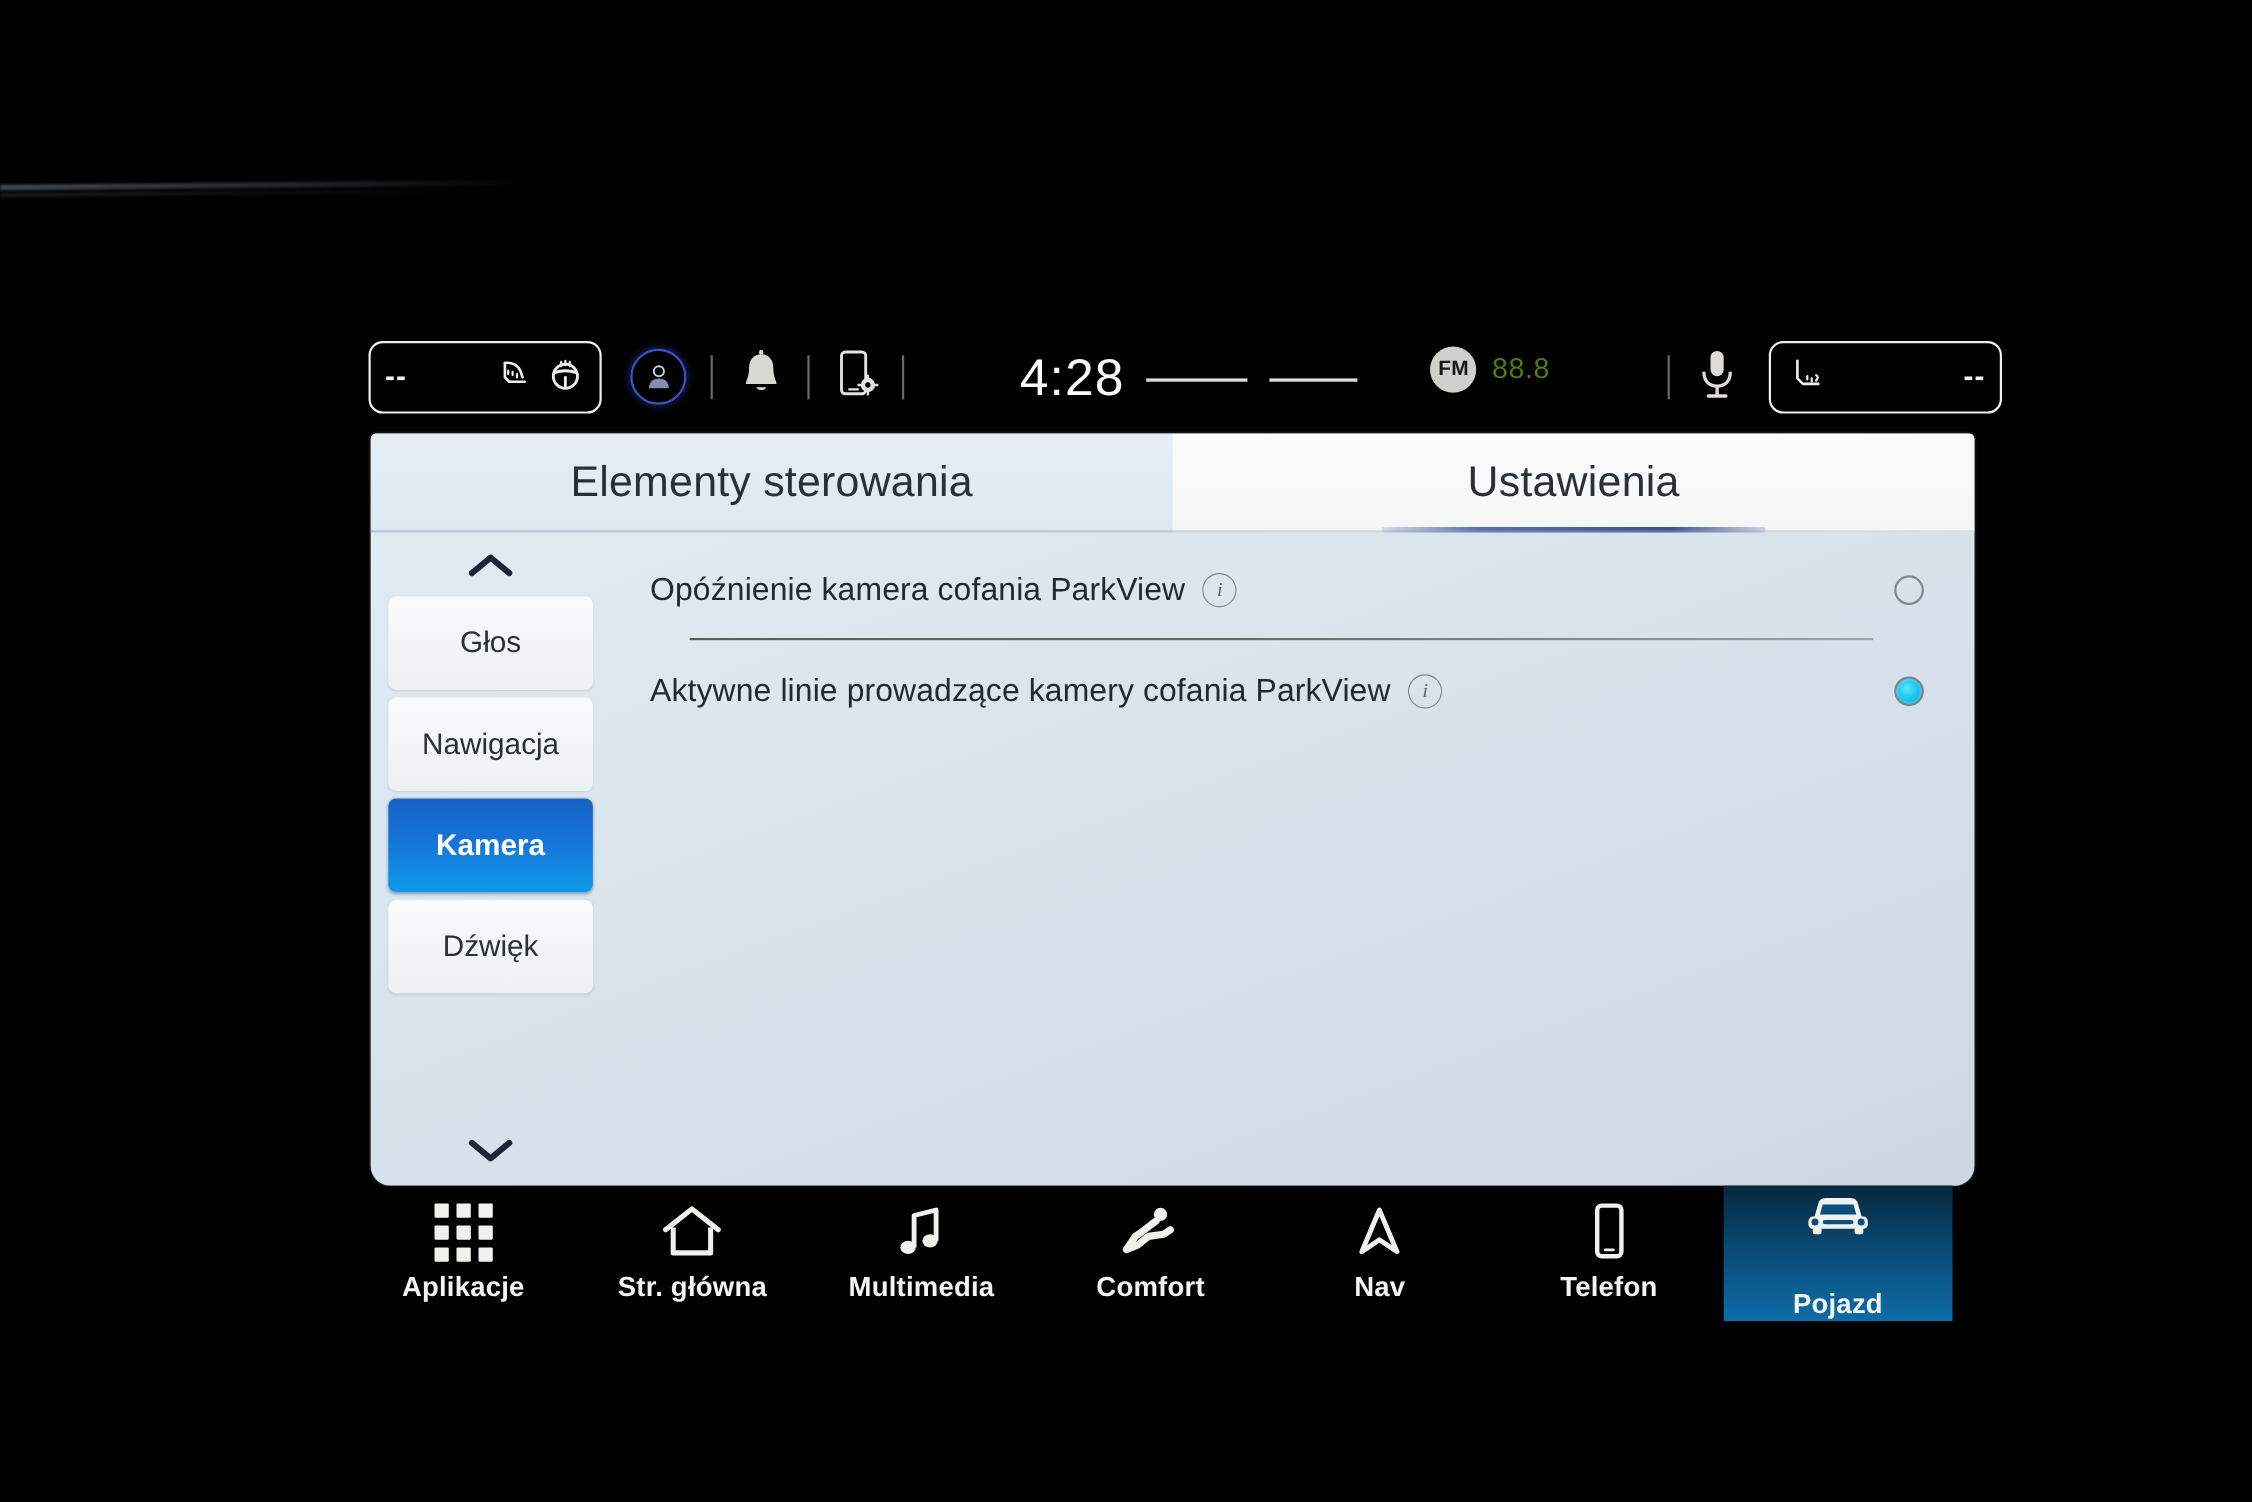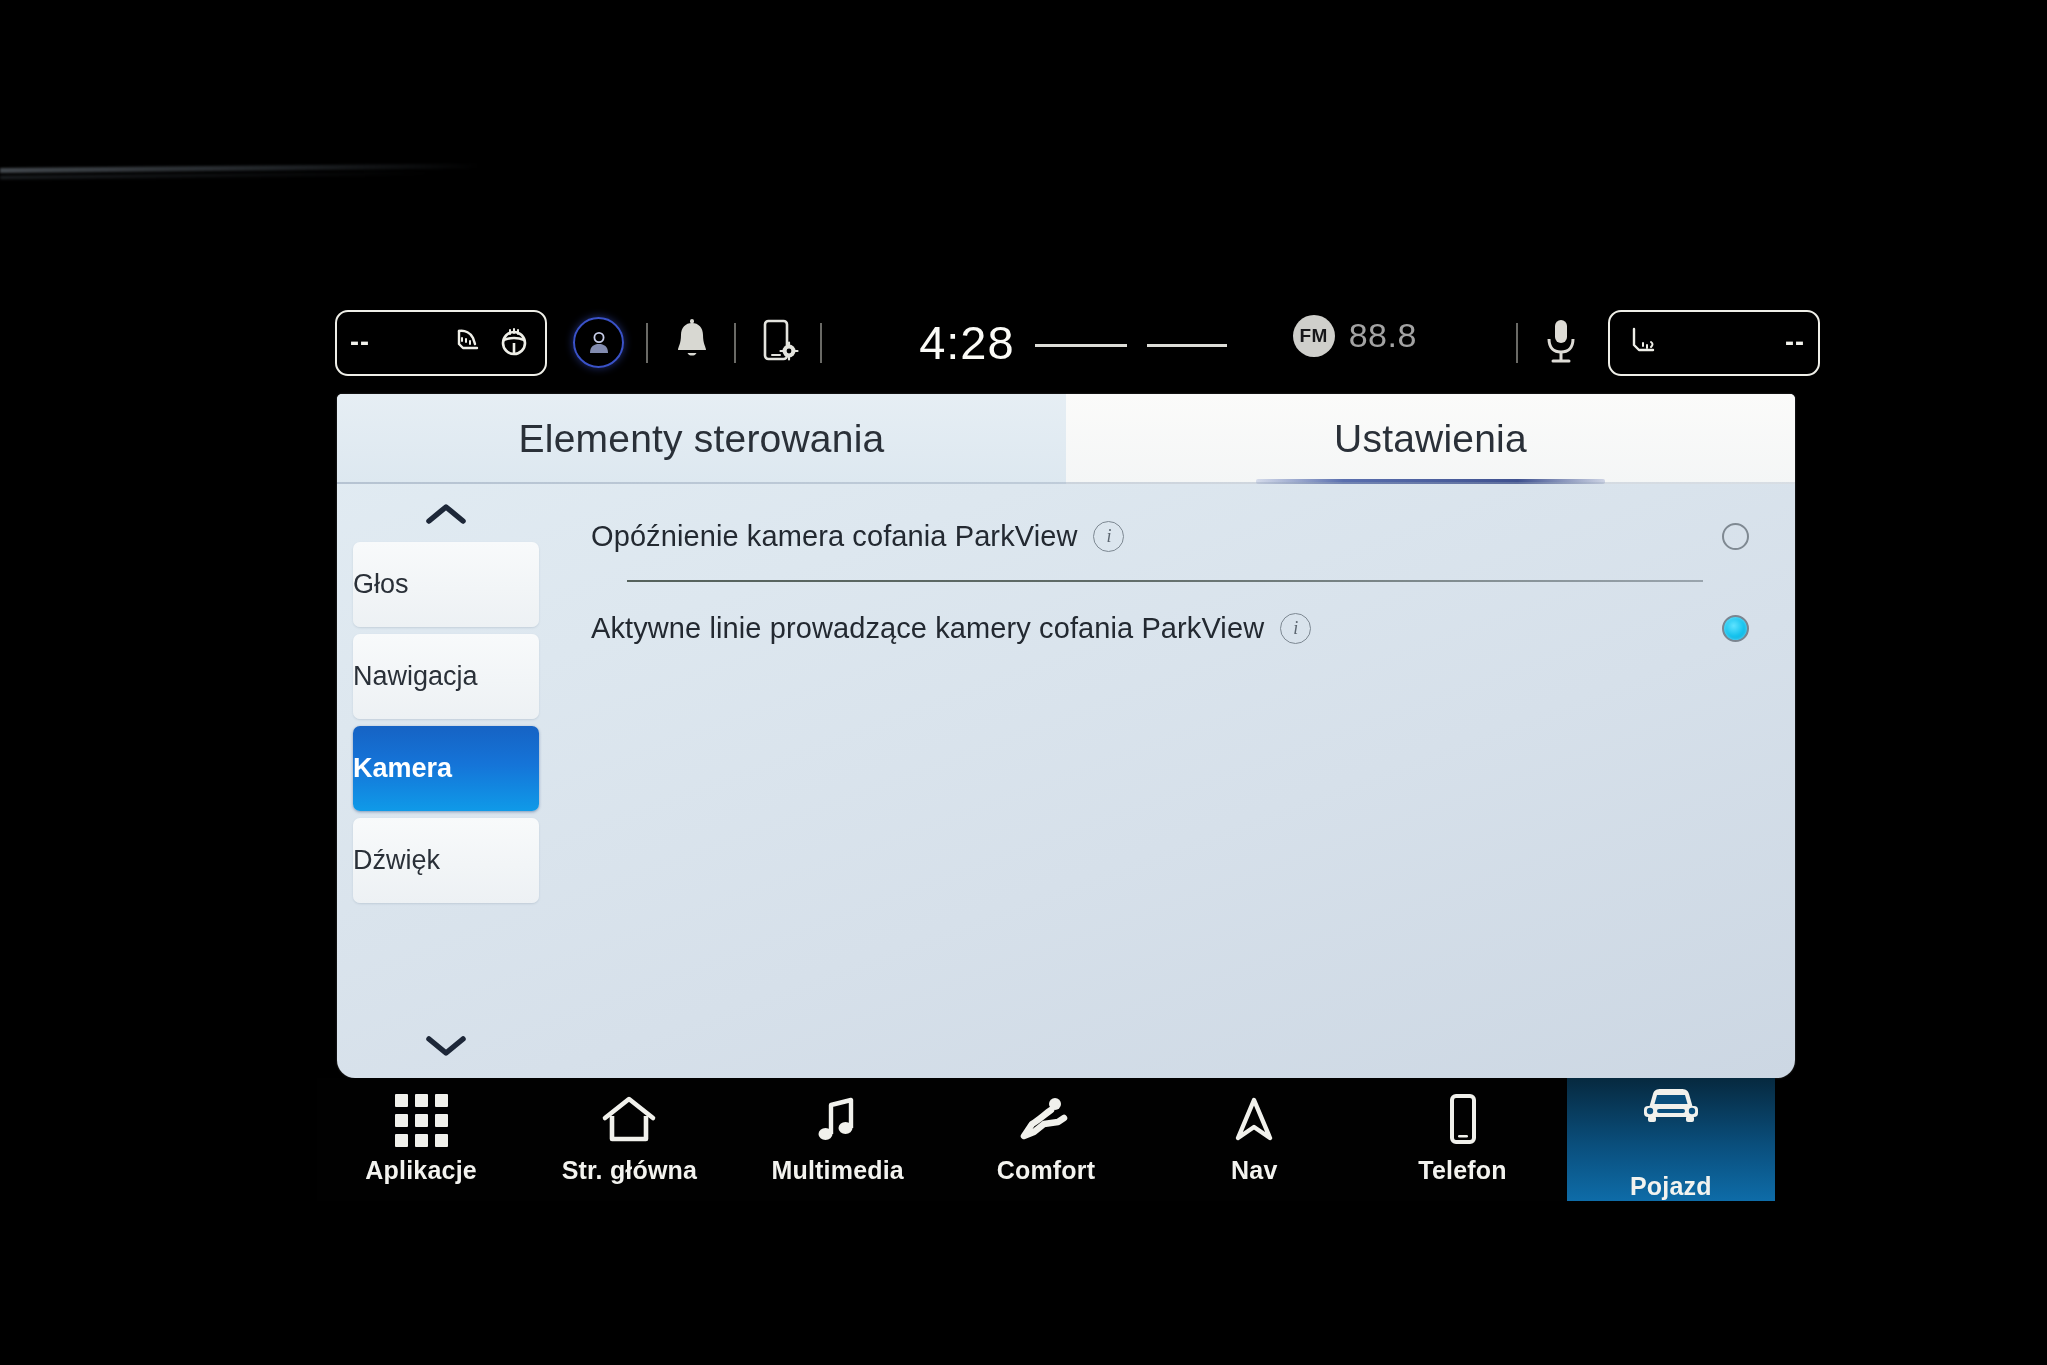--- a/index.html
+++ b/index.html
@@ -147,22 +147,22 @@
     background: #cfcfcb;
     color: #17171a;
     font-size: 19px;
     font-weight: 700;
     display: flex;
     align-items: center;
     justify-content: center;
     letter-spacing: 0.3px;
   }
   .freq {
-    font-size: 34px;
-    color: #a3a3a3;
+    font-size: 26px;
+    color: #4d7c0f;
     letter-spacing: 0.5px;
   }
   .right-group {
     margin-left: auto;
     display: flex;
     align-items: center;
     gap: 0;
   }
 
   
@@ -242,21 +242,21 @@
     display: flex;
     flex-direction: column;
     gap: 7px;
     width: 186px;
   }
   .side-item {
     height: 85px;
     border-radius: 7px;
     display: flex;
     align-items: center;
-    justify-content: flex-start;
+    justify-content: center;
     font-size: 27px;
     color: #2a3038;
     background: linear-gradient(180deg, #f8fafb 0%, #f2f5f7 55%, #edf1f4 100%);
     box-shadow: 0 1px 2px rgba(120,140,160,0.25);
   }
   .side-item.selected {
     background: linear-gradient(180deg, #1663c4 0%, #1574d8 45%, #0f9ae8 100%);
     color: #ffffff;
     font-weight: 600;
     box-shadow: 0 1px 3px rgba(20,60,120,0.45);

